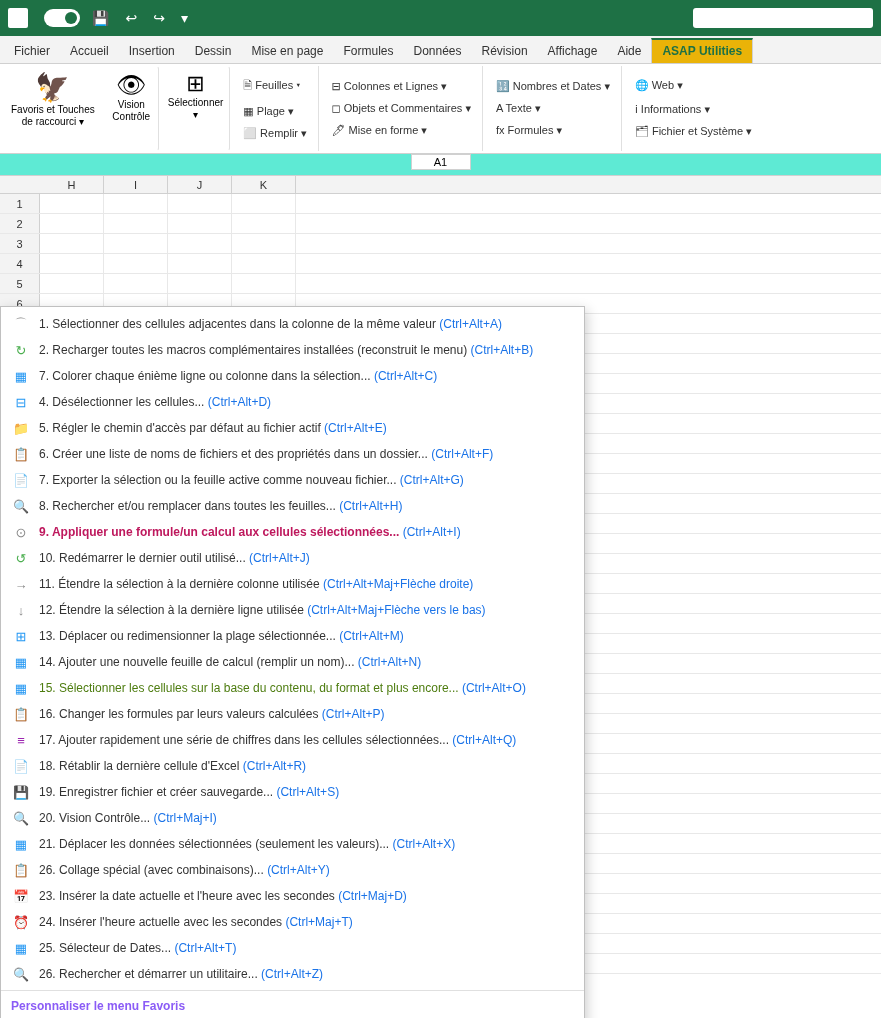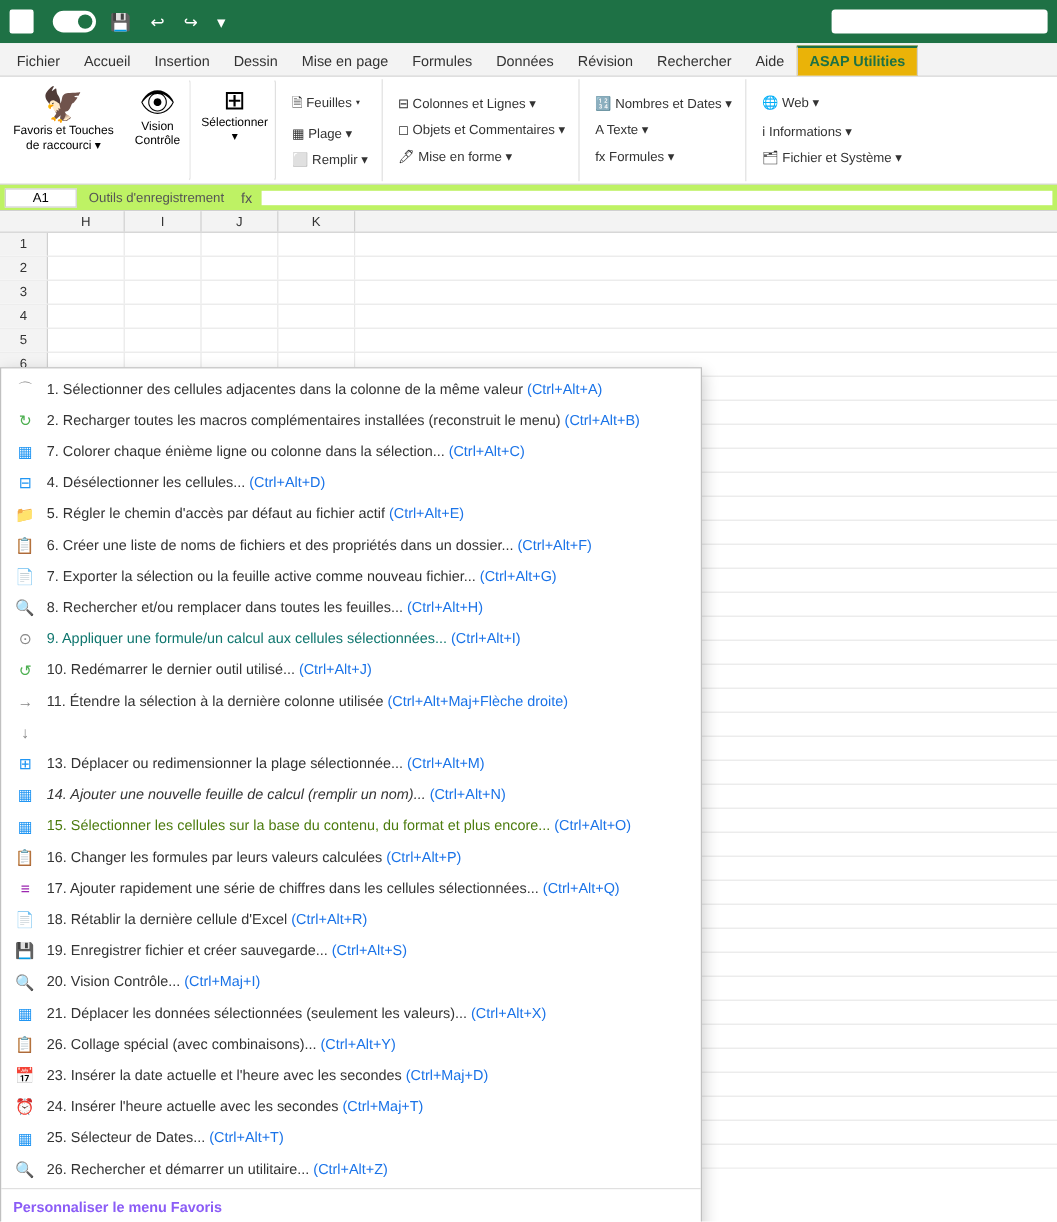--- a/index.html
+++ b/index.html
@@ -99,23 +99,24 @@
       color: #333;
       white-space: nowrap;
     }
 
     
     .formula-bar {
       height: 22px;
       display: flex;
       align-items: center;
       border-bottom: 1px solid #d0d0d0;
-      background: #bef264;
+      background: #5eead4;
       padding: 0 4px;
       gap: 4px;
+      flex-direction: column;
     }
     .formula-bar-name {
       width: 60px;
       border: 1px solid #d0d0d0;
       font-size: 11px;
       padding: 1px 3px;
       text-align: center;
     }
     .formula-bar-fx { font-size: 12px; color: #555; padding: 0 4px; }
     .formula-bar-input { flex: 1; border: none; font-size: 11px; }
@@ -234,21 +235,21 @@
 
 <div class="ribbon-tabs">
   <button class="ribbon-tab">Fichier</button>
   <button class="ribbon-tab">Accueil</button>
   <button class="ribbon-tab">Insertion</button>
   <button class="ribbon-tab">Dessin</button>
   <button class="ribbon-tab">Mise en page</button>
   <button class="ribbon-tab">Formules</button>
   <button class="ribbon-tab">Données</button>
   <button class="ribbon-tab">Révision</button>
-  <button class="ribbon-tab">Rechercher</button>
+  <button class="ribbon-tab">Affichage</button>
   <button class="ribbon-tab">Aide</button>
   <button class="ribbon-tab active">ASAP Utilities</button>
 </div>
 
 <div class="ribbon">
 
   <div style="display:flex; flex-direction:column; align-items:center; padding:4px 6px; cursor:pointer; min-width:70px; border:1px solid transparent; border-radius:3px;">
     <div style="font-size:28px; color:#e8580c;">🦅</div>
     <div style="font-size:10px; text-align:center; line-height:1.2;">Favoris et Touches<br>de raccourci ▾</div>
   </div>
@@ -611,40 +612,41 @@
       <div class="menu-item">
         <span class="menu-icon" style="color: rgb(156, 39, 176);">📄</span>
         <span class="menu-text"><span style="color:#333;">7. Exporter la sélection ou la feuille active comme nouveau fichier... </span><span class="shortcut">(Ctrl+Alt+G)</span></span>
       </div>
       <div class="menu-item">
         <span class="menu-icon" style="color: rgb(136, 136, 136);">🔍</span>
         <span class="menu-text"><span style="color:#333;text-align:center;">8. Rechercher et/ou remplacer dans toutes les feuilles... </span><span class="shortcut">(Ctrl+Alt+H)</span></span>
       </div>
       <div class="menu-item">
         <span class="menu-icon" style="color: rgb(136, 136, 136);">⊙</span>
-        <span class="menu-text"><span style="color:#0f766e;">9. Appliquer une formule/un calcul aux cellules sélectionnées... </span><span class="shortcut">(Ctrl+Alt+I)</span></span>
+        <span class="menu-text"><span style="color:#be185d;font-weight:bold;">9. Appliquer une formule/un calcul aux cellules sélectionnées... </span><span class="shortcut">(Ctrl+Alt+I)</span></span>
       </div>
       <div class="menu-item">
         <span class="menu-icon" style="color: rgb(76, 175, 80);">↺</span>
         <span class="menu-text"><span style="color:#333;">10. Redémarrer le dernier outil utilisé... </span><span class="shortcut">(Ctrl+Alt+J)</span></span>
       </div>
       <div class="menu-item">
         <span class="menu-icon" style="color: rgb(136, 136, 136);">→</span>
         <span class="menu-text"><span style="color:#333;">11. Étendre la sélection à la dernière colonne utilisée </span><span class="shortcut">(Ctrl+Alt+Maj+Flèche droite)</span></span>
       </div>
       <div class="menu-item">
         <span class="menu-icon" style="color: rgb(136, 136, 136);">↓</span>
+        <span class="menu-text"><span style="color:#333;">12. Étendre la sélection à la dernière ligne utilisée </span><span class="shortcut">(Ctrl+Alt+Maj+Flèche vers le bas)</span></span>
       </div>
       <div class="menu-item">
         <span class="menu-icon" style="color: rgb(33, 150, 243);">⊞</span>
         <span class="menu-text"><span style="color:#333;">13. Déplacer ou redimensionner la plage sélectionnée... </span><span class="shortcut">(Ctrl+Alt+M)</span></span>
       </div>
       <div class="menu-item">
         <span class="menu-icon" style="color: rgb(33, 150, 243);">▦</span>
-        <span class="menu-text"><span style="color:#333;font-style:italic;">14. Ajouter une nouvelle feuille de calcul (remplir un nom)... </span><span class="shortcut">(Ctrl+Alt+N)</span></span>
+        <span class="menu-text"><span style="color:#333;">14. Ajouter une nouvelle feuille de calcul (remplir un nom)... </span><span class="shortcut">(Ctrl+Alt+N)</span></span>
       </div>
       <div class="menu-item">
         <span class="menu-icon" style="color: rgb(33, 150, 243);">▦</span>
         <span class="menu-text"><span style="color:#4d7c0f;">15. Sélectionner les cellules sur la base du contenu, du format et plus encore... </span><span class="shortcut">(Ctrl+Alt+O)</span></span>
       </div>
       <div class="menu-item">
         <span class="menu-icon" style="color: rgb(156, 39, 176);">📋</span>
         <span class="menu-text"><span style="color:#333;">16. Changer les formules par leurs valeurs calculées </span><span class="shortcut">(Ctrl+Alt+P)</span></span>
       </div>
       <div class="menu-item">

